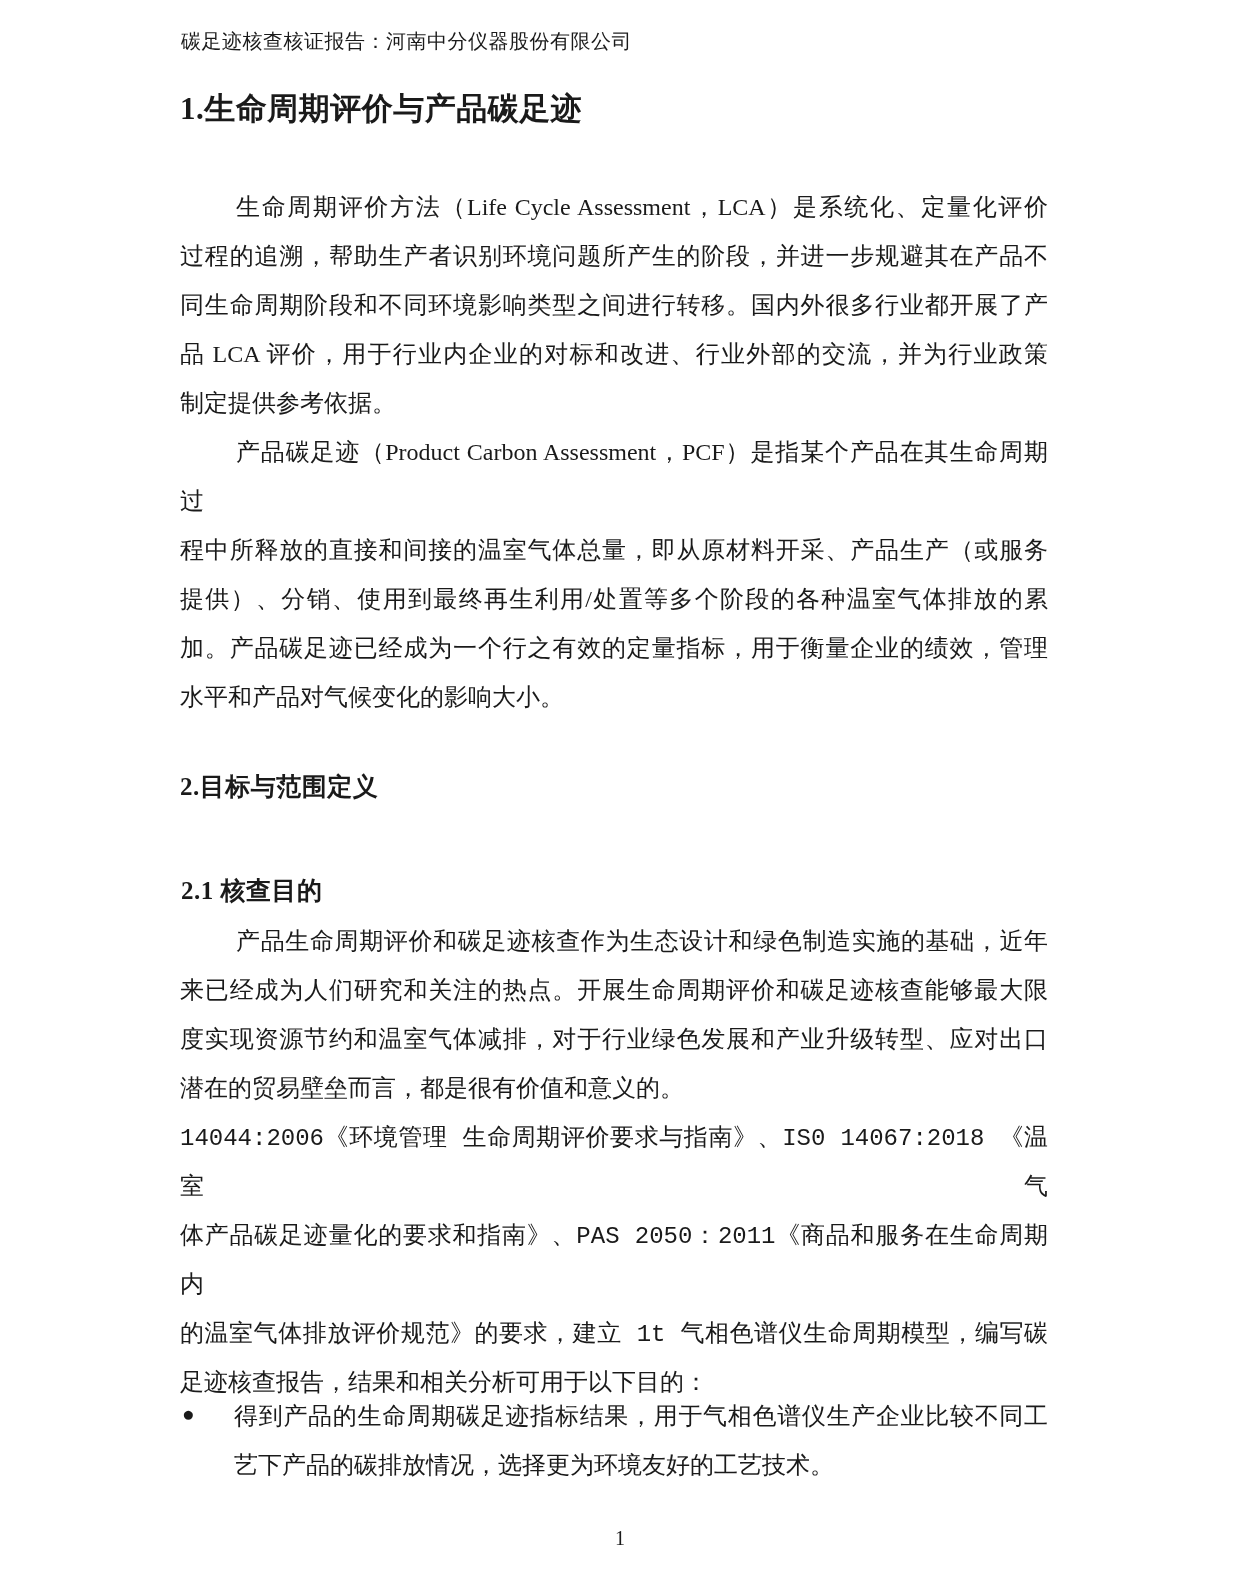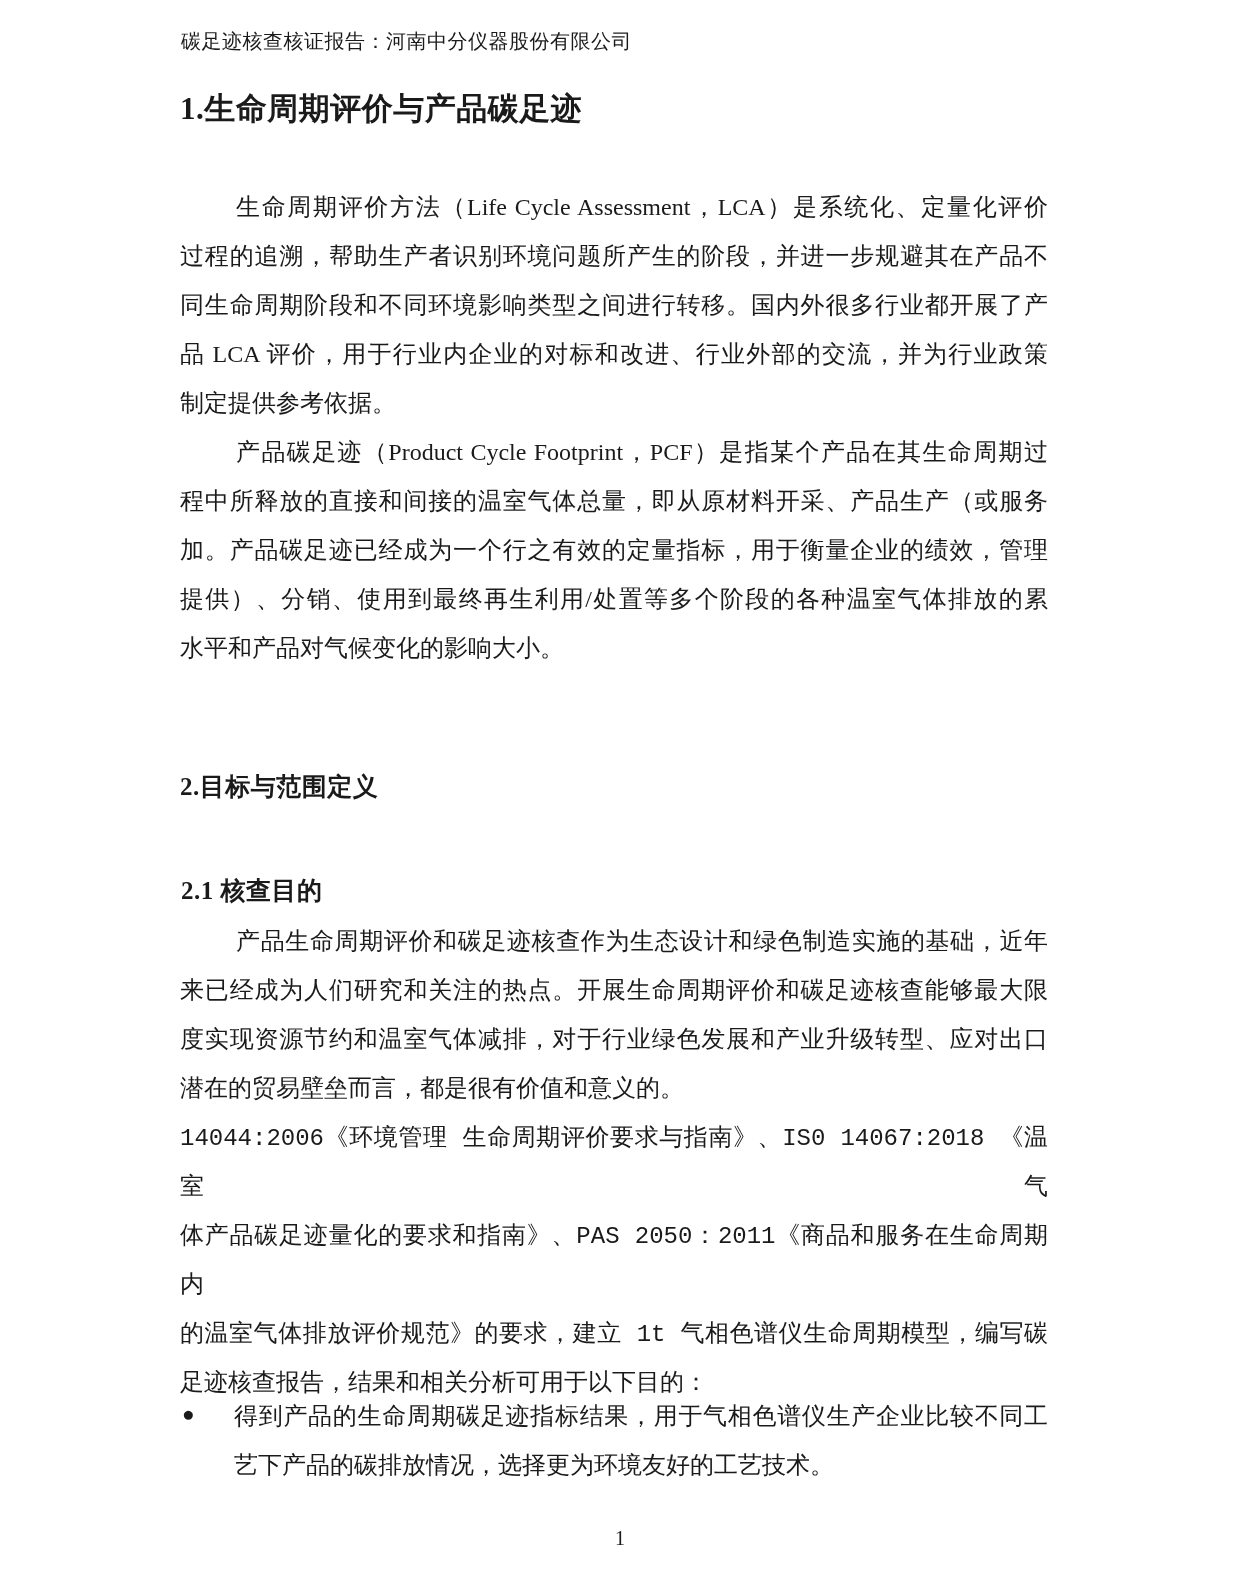--- a/index.html
+++ b/index.html
@@ -94,24 +94,24 @@
   <div class="running-header">碳足迹核查核证报告：河南中分仪器股份有限公司</div>
 
   <div class="h1">1.生命周期评价与产品碳足迹</div>
 
   <div class="text-block block-1">
     <div class="line stretch indent">生命周期评价方法（Life Cycle Assessment，LCA）是系统化、定量化评价</div>
     <div class="line stretch">过程的追溯，帮助生产者识别环境问题所产生的阶段，并进一步规避其在产品不</div>
     <div class="line stretch">同生命周期阶段和不同环境影响类型之间进行转移。国内外很多行业都开展了产</div>
     <div class="line stretch">品 LCA 评价，用于行业内企业的对标和改进、行业外部的交流，并为行业政策</div>
     <div class="line">制定提供参考依据。</div>
-    <div class="line stretch indent">产品碳足迹（Product Cycle Footprint，PCF）是指某个产品在其生命周期过</div>
+    <div class="line stretch indent">产品碳足迹（Product Carbon Assessment，PCF）是指某个产品在其生命周期过</div>
     <div class="line stretch">程中所释放的直接和间接的温室气体总量，即从原材料开采、产品生产（或服务</div>
+    <div class="line stretch">提供）、分销、使用到最终再生利用/处置等多个阶段的各种温室气体排放的累</div>
     <div class="line stretch">加。产品碳足迹已经成为一个行之有效的定量指标，用于衡量企业的绩效，管理</div>
-    <div class="line stretch">提供）、分销、使用到最终再生利用/处置等多个阶段的各种温室气体排放的累</div>
     <div class="line">水平和产品对气候变化的影响大小。</div>
   </div>
 
   <div class="h2">2.目标与范围定义</div>
 
   <div class="h3">2.1 核查目的</div>
 
   <div class="text-block block-2">
     <div class="line stretch indent">产品生命周期评价和碳足迹核查作为生态设计和绿色制造实施的基础，近年</div>
     <div class="line stretch">来已经成为人们研究和关注的热点。开展生命周期评价和碳足迹核查能够最大限</div>

